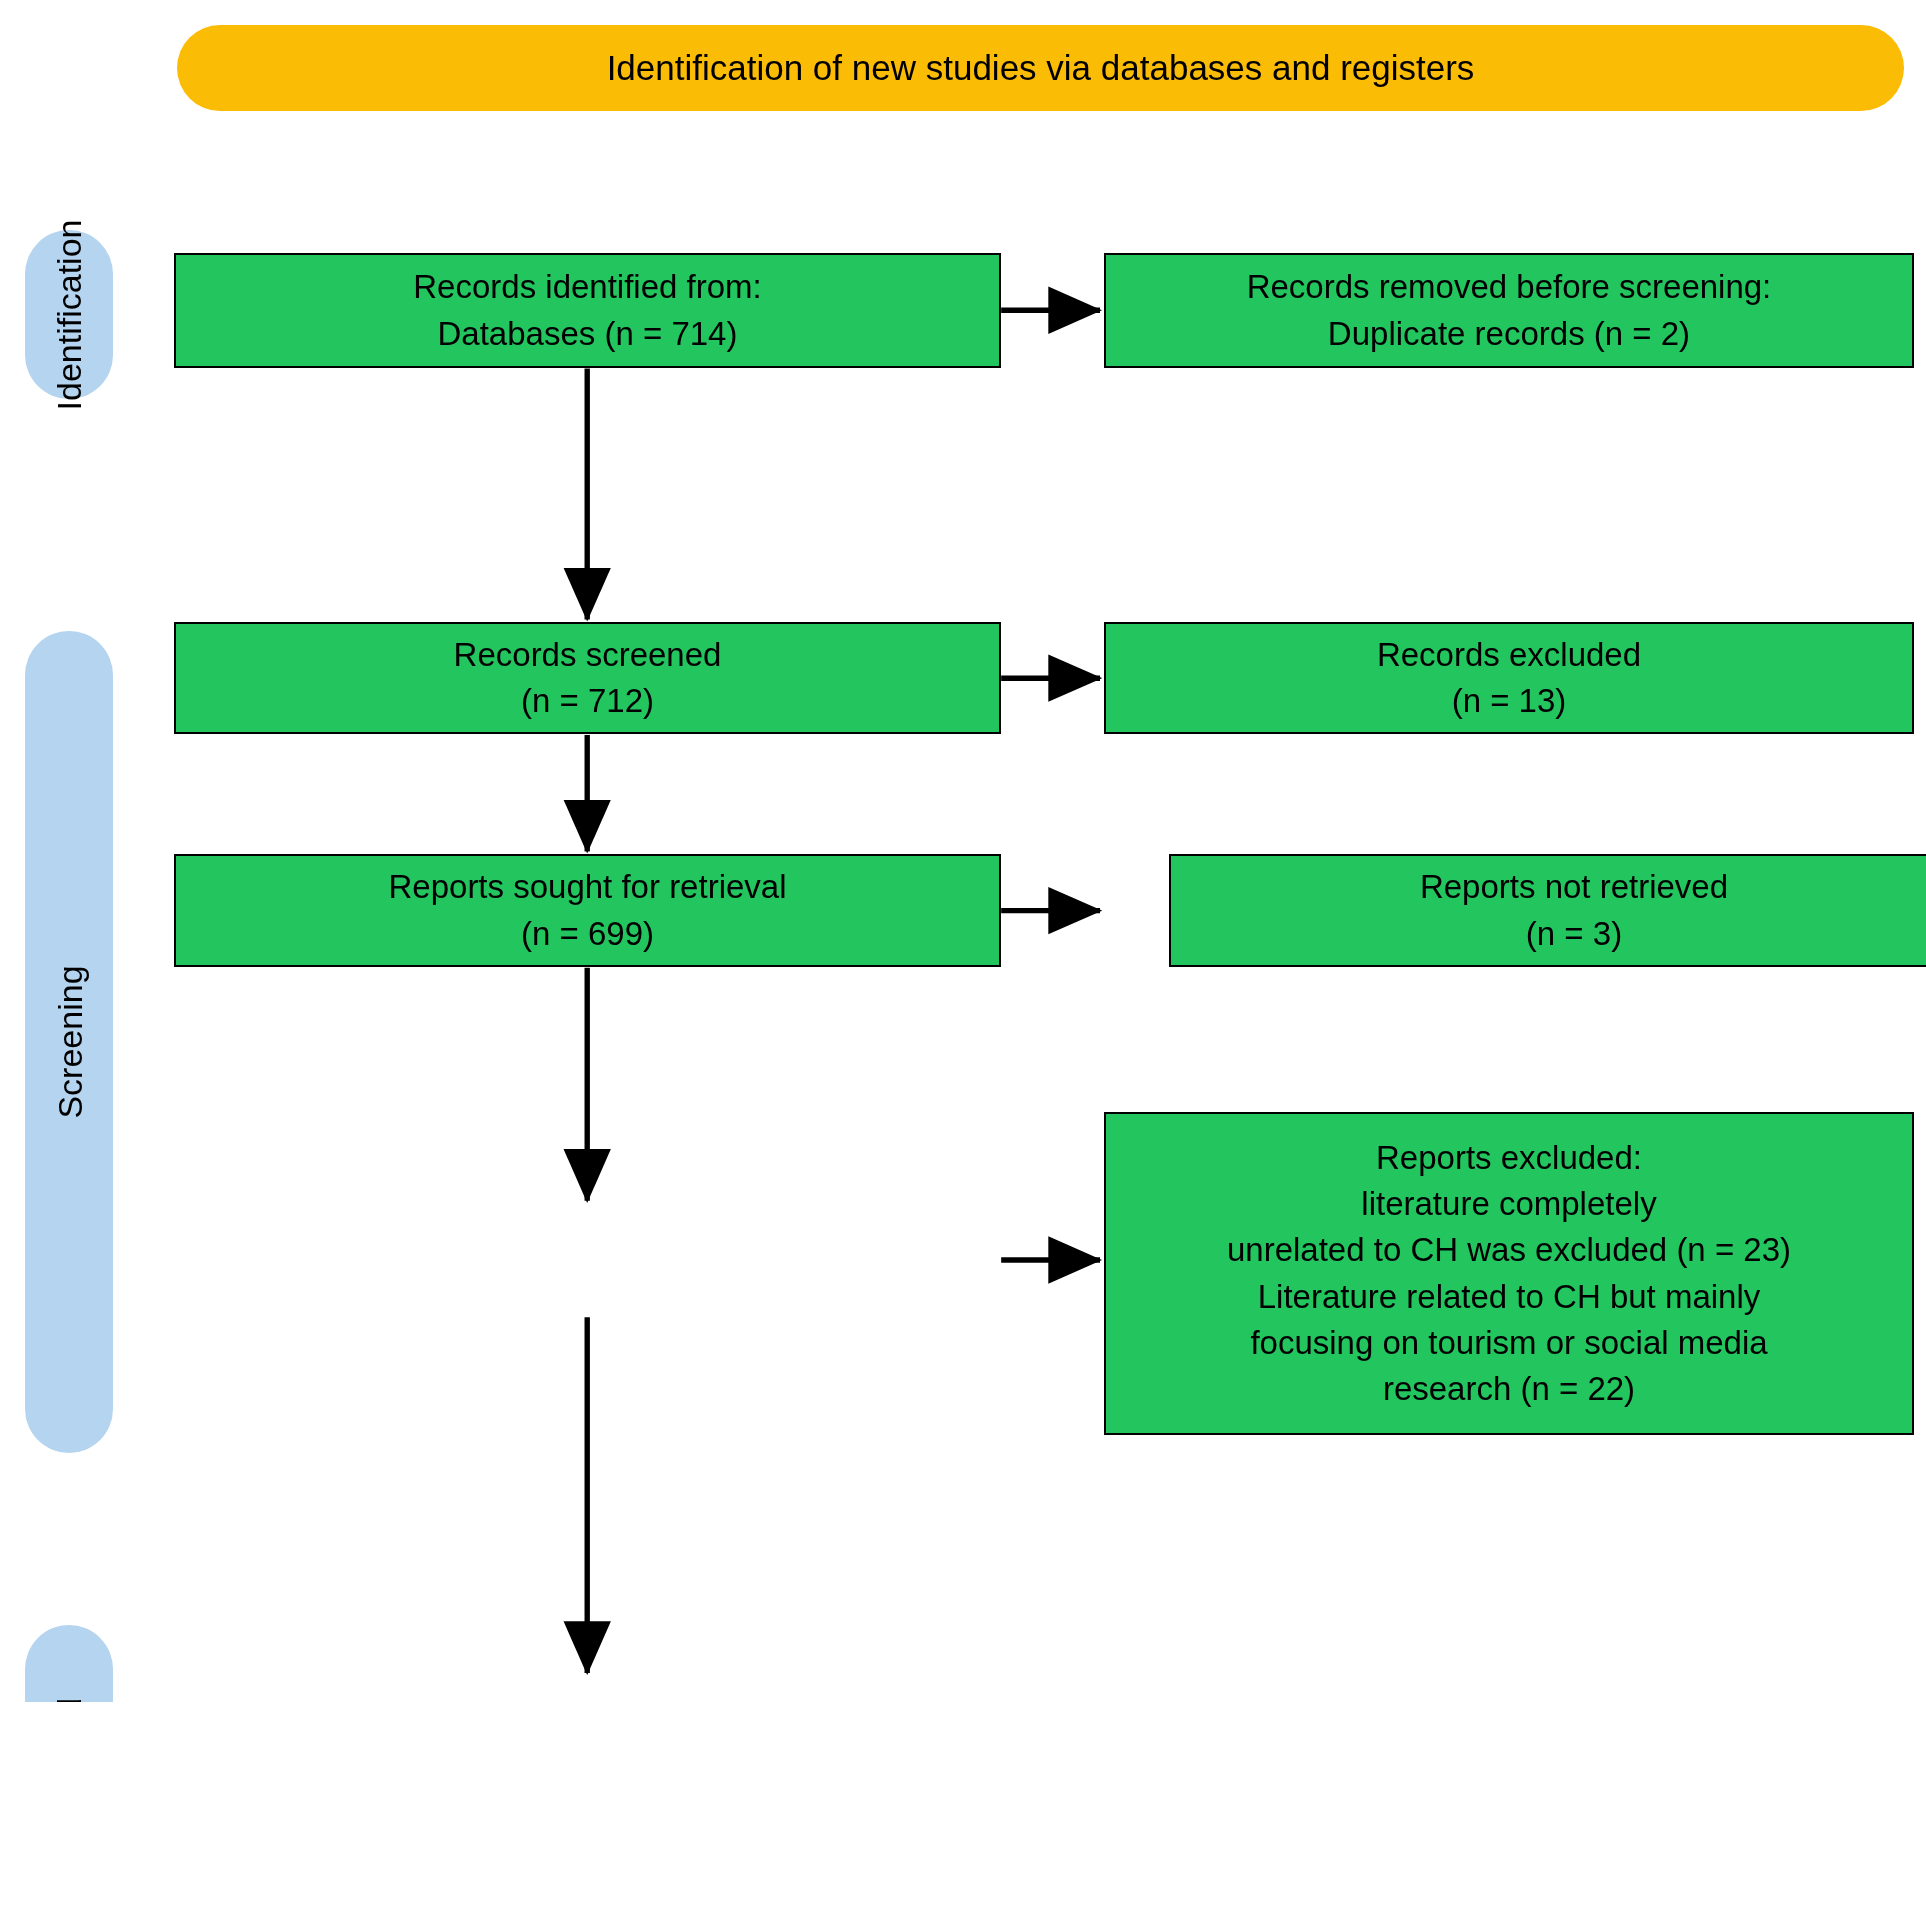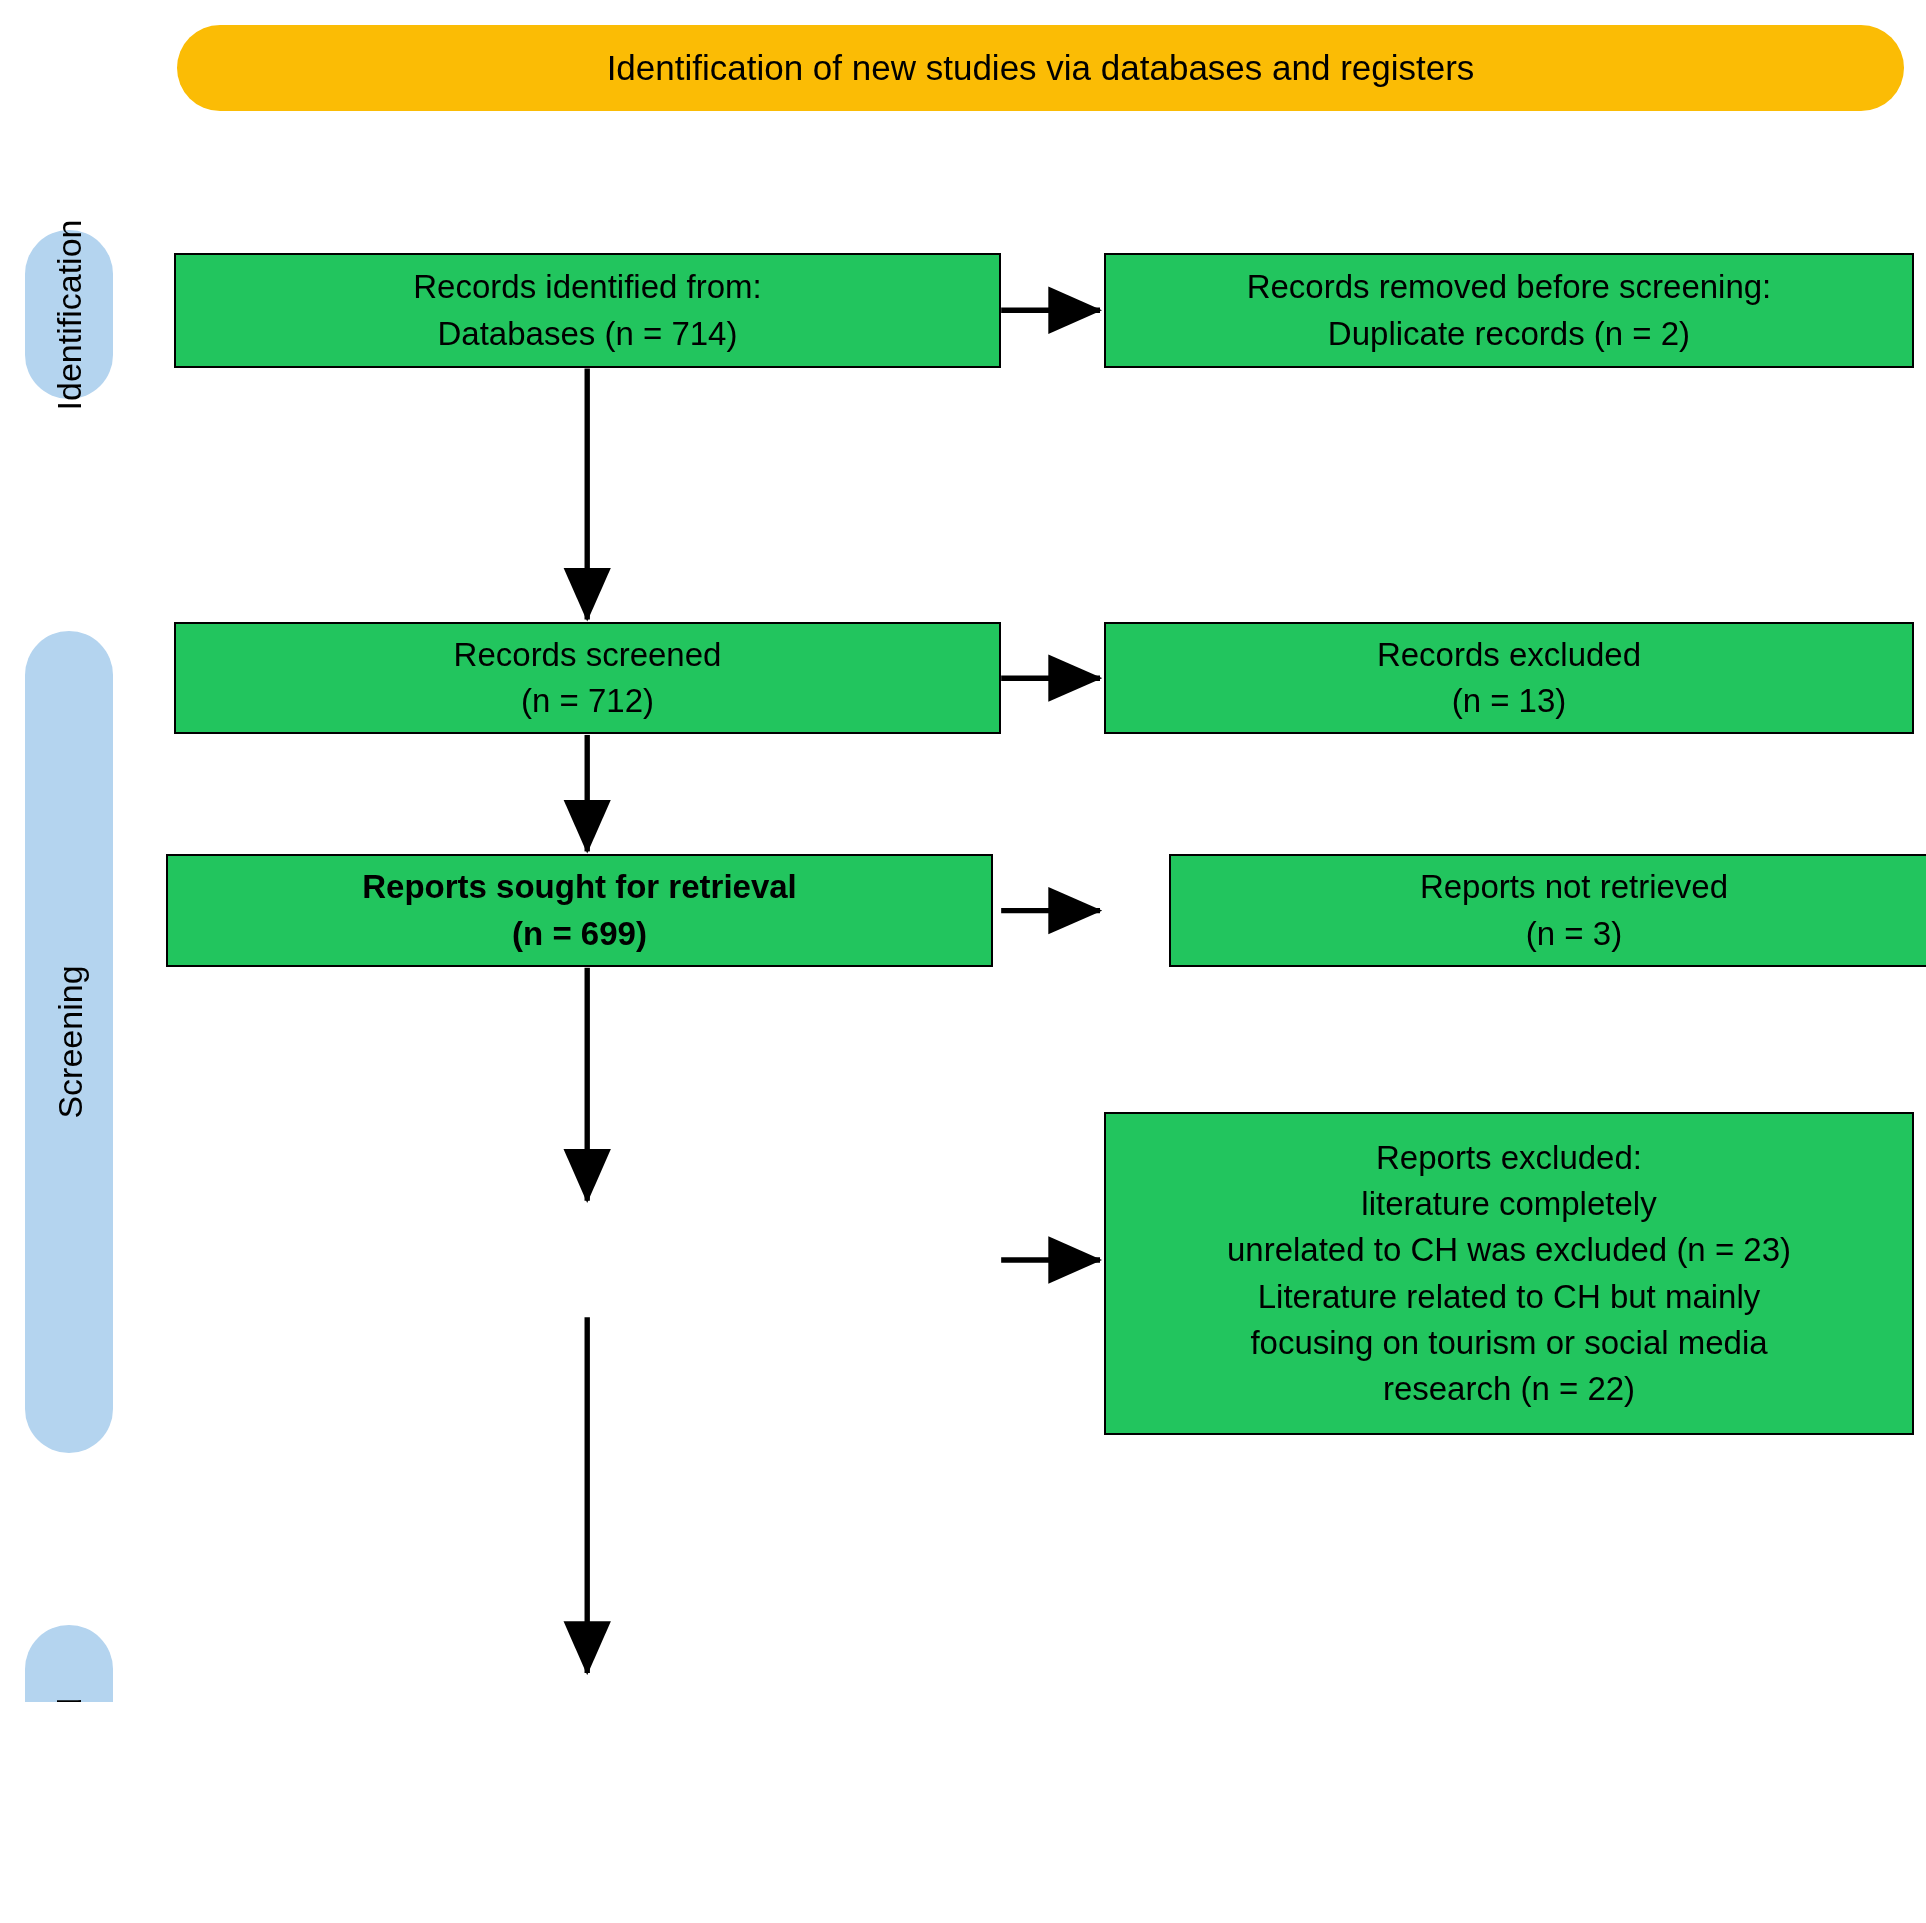--- a/index.html
+++ b/index.html
@@ -93,21 +93,21 @@
     font-size: 33px;
     line-height: 1.40;
     text-align: center;
     color: #000000;
     white-space: pre-line;
   }
 
   
   #box-records-identified   { left: 174px; top: 253px;  width: 827px; height: 115px; }
   #box-records-screened     { left: 174px; top: 622px; width: 827px; height: 112px; }
-  #box-reports-sought       { left: 166px; top: 854px; width: 827px; height: 113px; font-weight: bold; }
+  #box-reports-sought       { left: 174px; top: 854px; width: 827px; height: 113px; }
   #box-reports-assessed     { left: 174px; top: 1204px; width: 827px; height: 113px; }
   #box-new-studies          { left: 174px; top: 1676px; width: 827px; height: 170px; }
 
   
   #box-records-removed      { left: 1104px; top: 253px;  width: 810px; height: 115px; }
   #box-records-excluded     { left: 1104px; top: 622px; width: 810px; height: 112px; }
   #box-reports-not-retrieved{ left: 1169px; top: 854px; width: 810px; height: 113px; }
   #box-reports-excluded     { left: 1104px; top: 1112px; width: 810px; height: 323px; }
 </style>
 </head>

